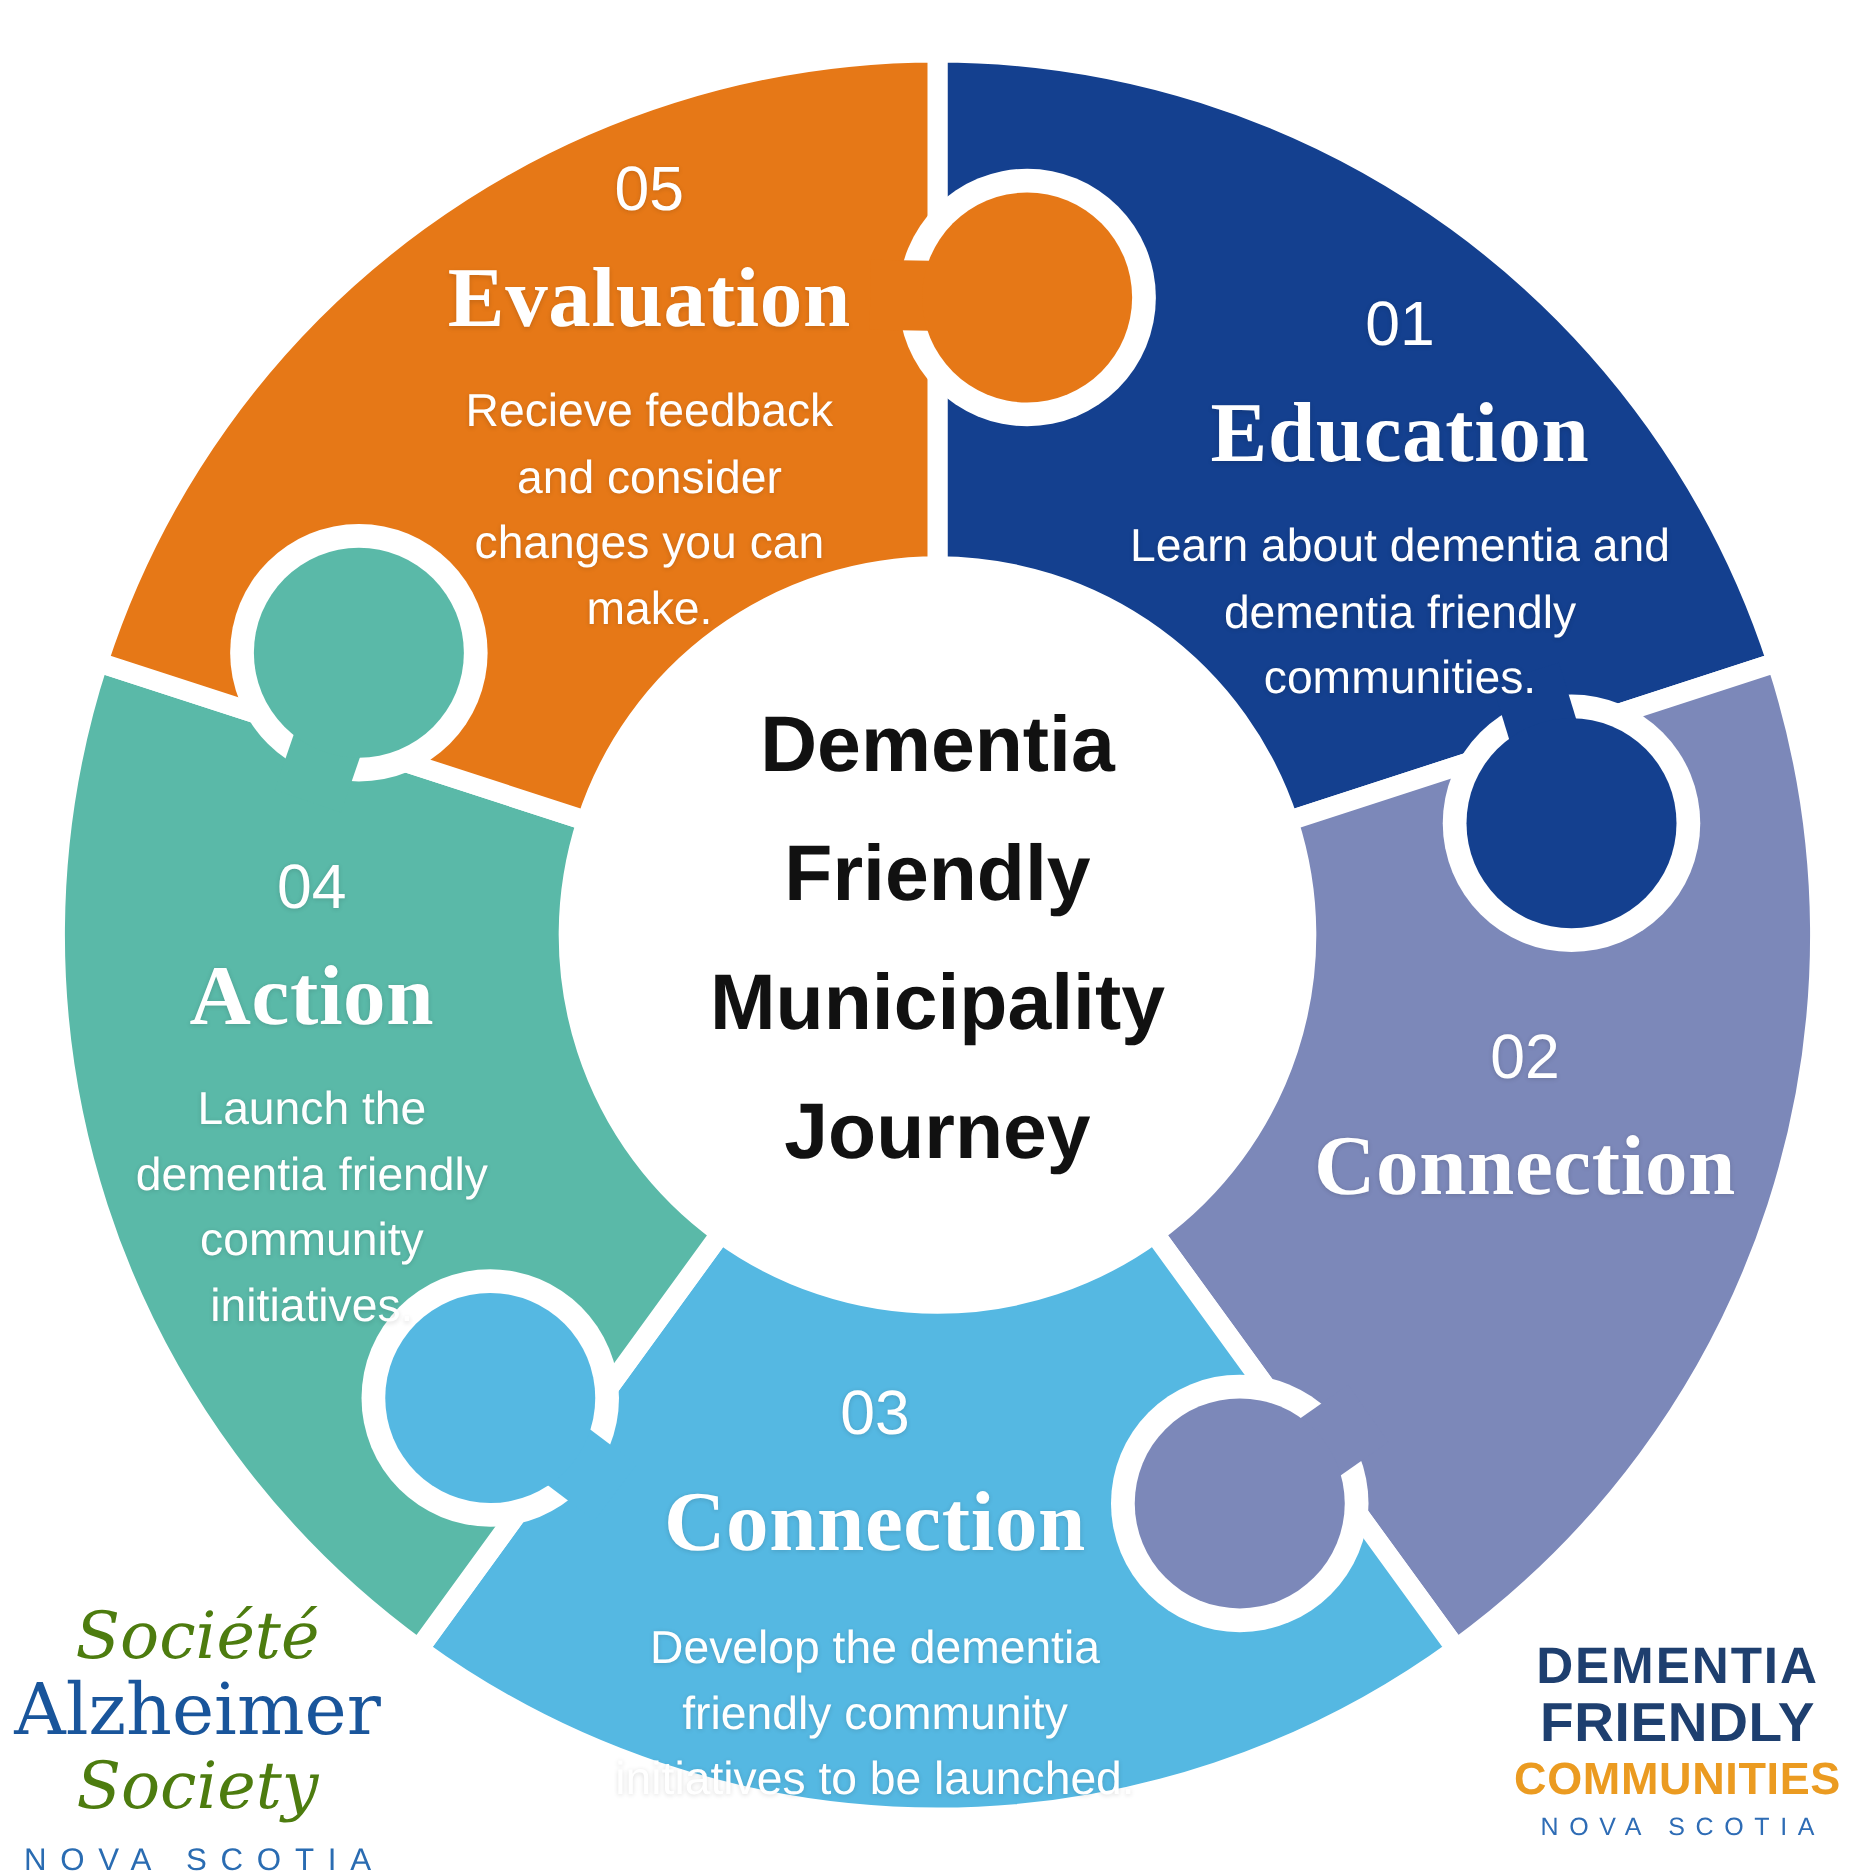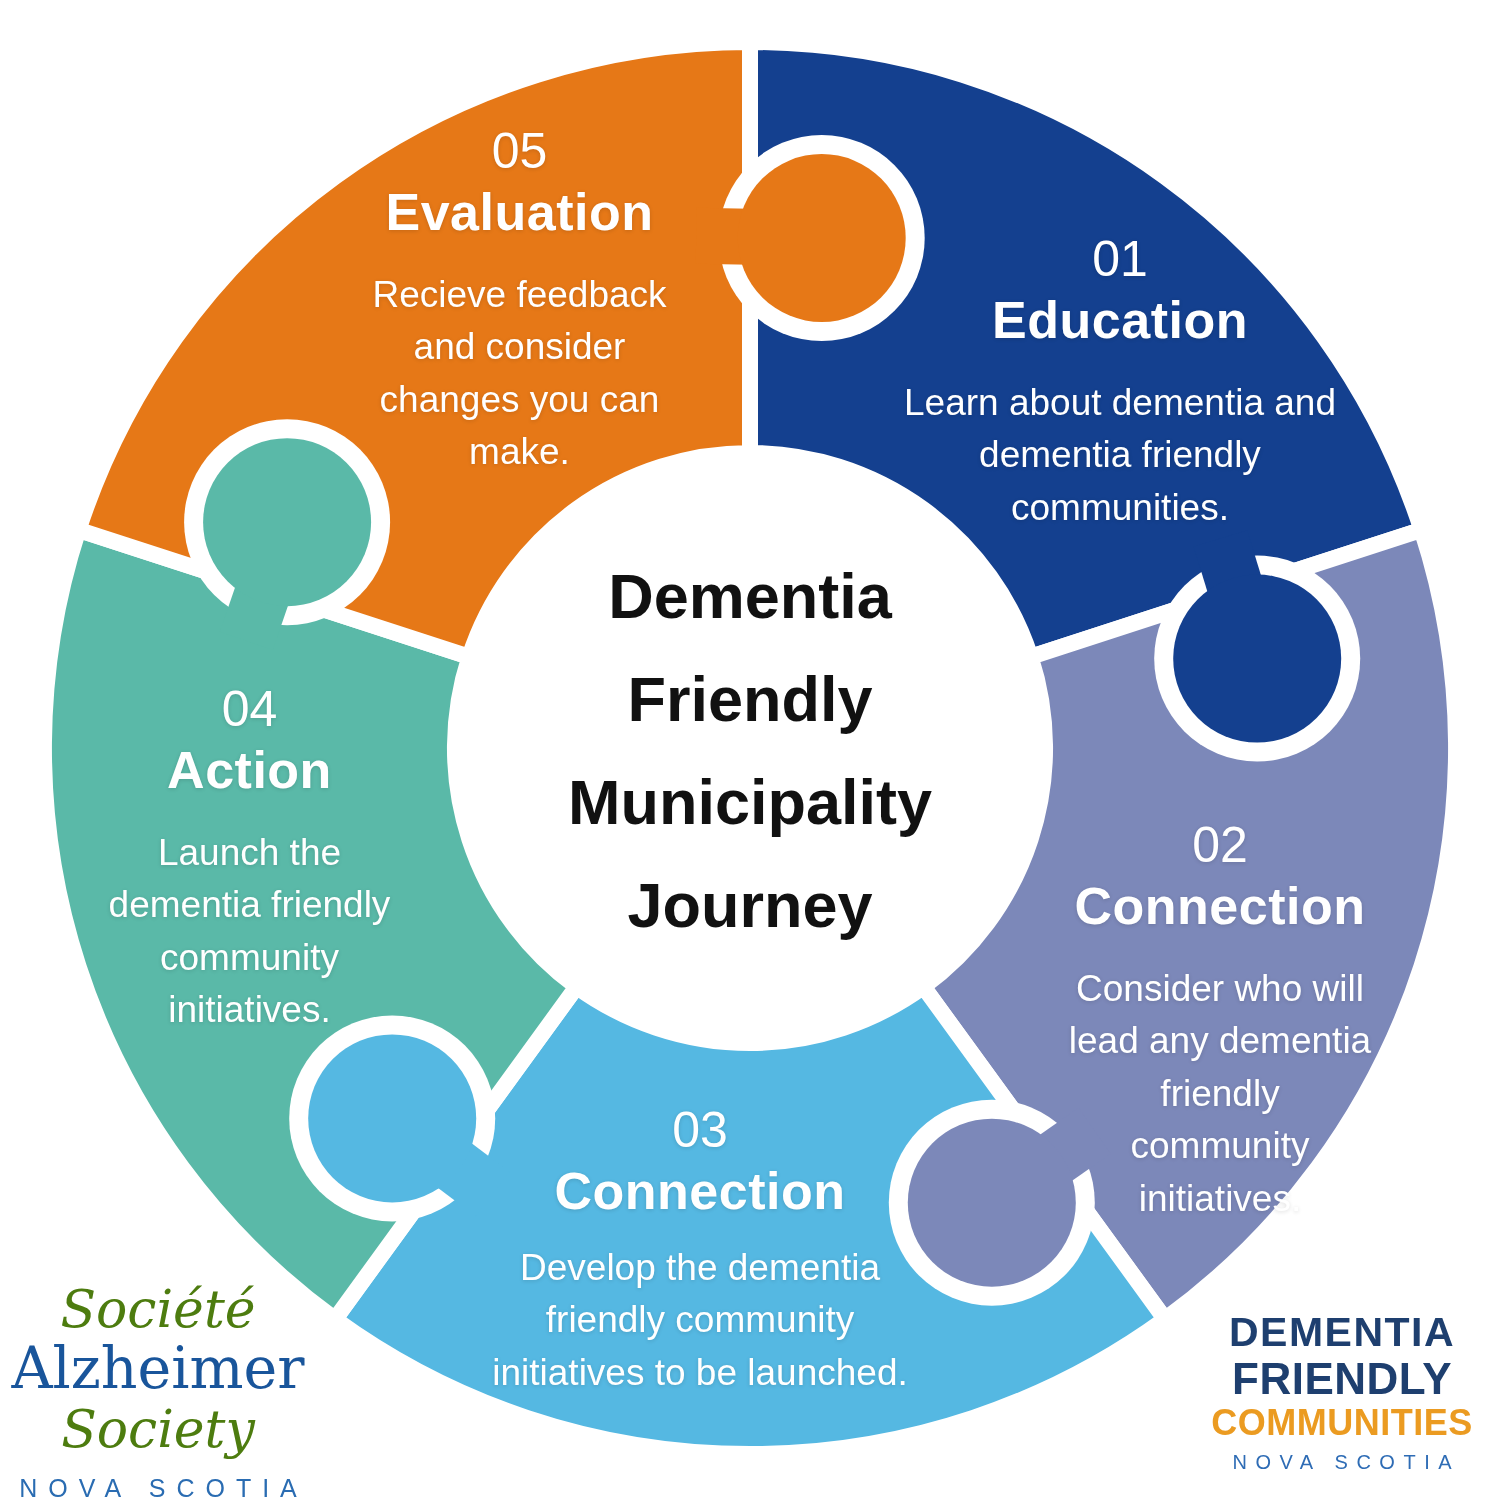--- a/index.html
+++ b/index.html
@@ -5,28 +5,28 @@
   html,body{margin:0;padding:0;background:#fff;}
   .canvas{
     position:relative;width:1500px;height:1500px;overflow:hidden;background:#fff;
     font-family:"Liberation Sans",sans-serif;
   }
   svg.wheel{position:absolute;left:0;top:0;}
 
   
   .seg{position:absolute;text-align:center;color:#ffffff;text-shadow:0 1px 4px rgba(0,0,0,.14);}
   .seg-num{font-size:50px;font-weight:400;line-height:1.1;}
-  .seg-title{font-size:52px;font-weight:700;line-height:1.15;margin-top:4px;letter-spacing:.5px;}
+  .seg-title{font-size:68px;font-weight:700;line-height:1.15;margin-top:20px;letter-spacing:.5px;font-family:Liberation Serif, serif;}
   .seg-desc{font-size:37px;line-height:1.42;margin:26px auto 0;font-weight:400;}
   .seg.edu{left:885px;top:232px;width:470px;}
   .seg.edu .seg-desc{width:445px;}
   .seg.con{left:1020px;top:818px;width:400px;}
   .seg.con .seg-desc{width:305px;}
   .seg.dev{left:465px;top:1103px;width:470px;}
-  .seg.dev .seg-desc{width:435px;margin-top:20px;}
+  .seg.dev .seg-desc{width:435px;margin-top:36px;}
   .seg.act{left:62px;top:682px;width:375px;}
   .seg.act .seg-desc{width:315px;}
   .seg.eva{left:322px;top:124px;width:395px;}
   .seg.eva .seg-desc{width:340px;}
 
   
   .center-title{
     position:absolute;left:470px;top:545px;width:560px;text-align:center;
     font-size:63px;font-weight:700;color:#111;line-height:103px;
   }
@@ -95,21 +95,20 @@
 
   <div class="seg edu">
     <div class="seg-num">01</div>
     <div class="seg-title">Education</div>
     <div class="seg-desc">Learn about dementia and dementia friendly communities.</div>
   </div>
 
   <div class="seg con">
     <div class="seg-num">02</div>
     <div class="seg-title">Connection</div>
-    <div class="seg-desc">Consider who will lead any dementia friendly community initiatives.</div>
   </div>
 
   <div class="seg dev">
     <div class="seg-num">03</div>
     <div class="seg-title">Connection</div>
     <div class="seg-desc">Develop the dementia friendly community initiatives to be launched.</div>
   </div>
 
   <div class="seg act">
     <div class="seg-num">04</div>

